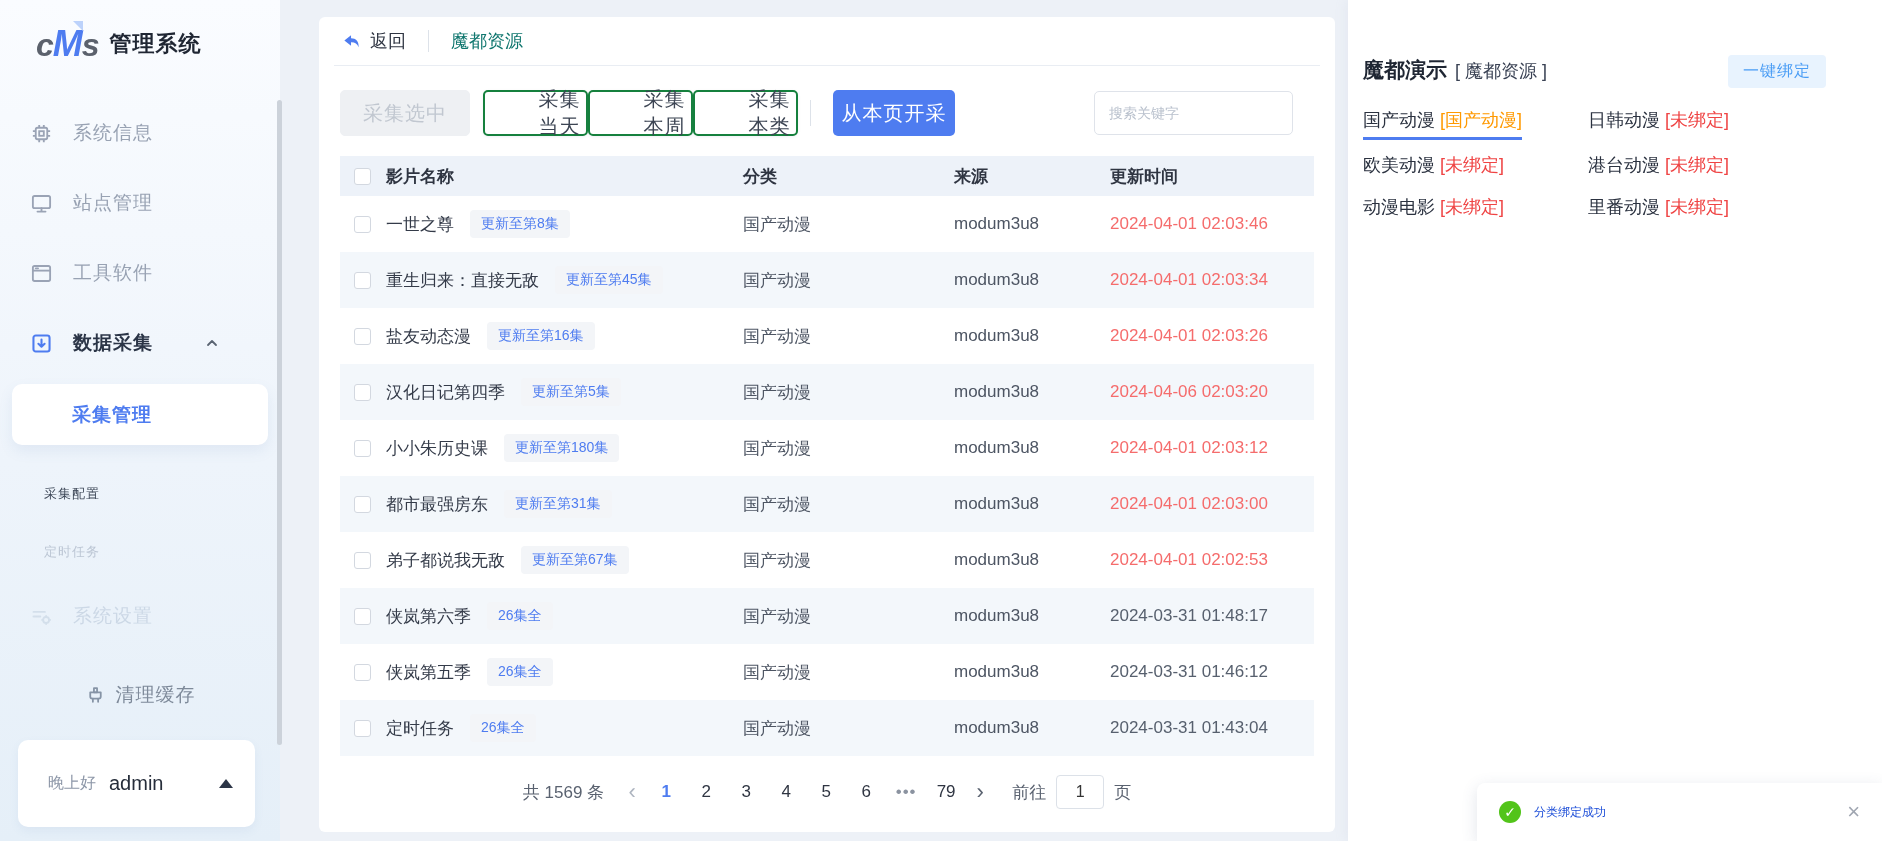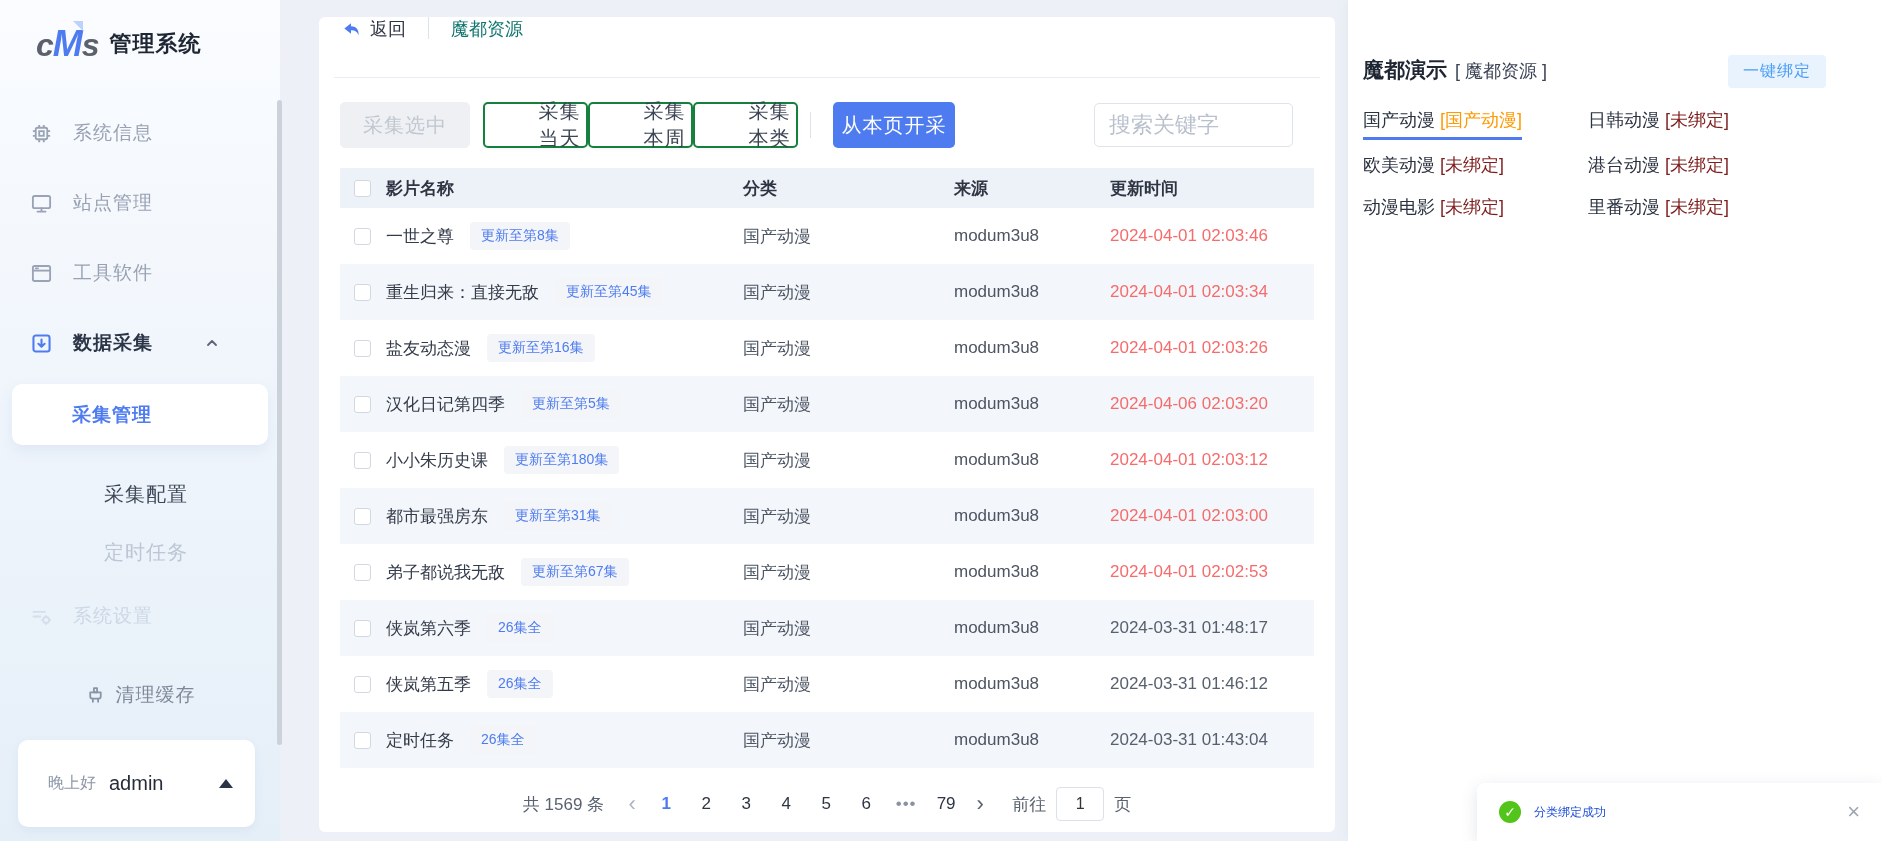--- a/index.html
+++ b/index.html
@@ -17,59 +17,59 @@
     border-width:0 10px 10px 0; border-color:transparent #bcd2fb transparent transparent; }
   .logo-title { font-size:22px; font-weight:700; color:#1f2633; margin-left:12px; letter-spacing:1px; }
   .nav { margin-top:36px; }
   .nav-item { display:flex; align-items:center; height:70px; padding-left:30px; cursor:pointer; }
   .nav-item .label { margin-left:20px; font-size:19px; color:#98a2b3; letter-spacing:1px; }
   .nav-item.group .label { color:#2b3547; font-weight:700; }
   .nav-item .chev { margin-left:auto; margin-right:60px; }
   .sub-active { margin:6px 12px 20px 12px; height:61px; background:#fff; border-radius:10px;
     box-shadow:0 6px 14px rgba(90,125,180,0.10); display:flex; align-items:center; cursor:pointer; }
   .sub-active .label { margin-left:60px; font-size:19px; font-weight:700; color:#4e7cf0; letter-spacing:1px; }
-  .sub-item { height:58px; display:flex; align-items:center; padding-left:104px; font-size:20px;
+  .sub-item { height:58px; display:flex; align-items:center; padding-left:44px; font-size:13px;
     color:#3d4757; letter-spacing:1px; cursor:pointer;text-align:center; }
   .sub-item.dim { color:#bcc6d4; }
   .nav-item.faded .label { color:#ccd8e6; }
   .nav-item.faded svg { opacity:0.45; }
   .clean-item { display:flex; align-items:center; justify-content:center; height:60px; margin-top:14px;
     color:#7e8a9a; font-size:19px; letter-spacing:1px; cursor:pointer; }
   .clean-item .label { margin-left:10px; color:#7e8a9a; }
   .user-card { position:absolute; left:18px; top:740px; width:237px; height:87px; background:#fff;
     border-radius:10px; box-shadow:0 4px 10px rgba(90,125,180,0.08); display:flex; align-items:center;
     padding:0 22px; cursor:pointer; }
   .greeting { font-size:16px; color:#8d97a8;padding-left:8px; }
   .username { font-size:20px; color:#262d3a; margin-left:13px; }
   .caret-up { margin-left:auto; width:0; height:0; border-left:7px solid transparent;
     border-right:7px solid transparent; border-bottom:9px solid #2c3547; }
   .scroll-thumb { position:absolute; left:277px; top:100px; width:5px; height:645px;
     background:#ccd2da; border-radius:3px; }
 
   
   .card { position:absolute; left:319px; top:17px; width:1016px; height:815px;
     background:#fff; border-radius:6px; }
-  .card-header { margin:0 15px; height:61px; display:flex; align-items:flex-start; padding:0 8px;
+  .card-header { margin:0 15px; height:49px; display:flex; align-items:center; padding:0 8px;
     border-bottom:1px solid #e9edf3; }
   .back { display:flex; align-items:center; cursor:pointer; }
   .back-label { margin-left:9px; font-size:18px; color:#2f3542; }
   .hdr-divider { width:1px; height:22px; background:#dde2e9; margin:0 22px; }
   .breadcrumb { font-size:18px; color:#0f766e; }
 
   .toolbar { display:flex; align-items:center; margin:24px 10px 0 10px; padding-left:11px; height:46px; }
   .btn { height:46px; border-radius:5px; display:flex; align-items:center; justify-content:center;
     font-size:20px; letter-spacing:1px; cursor:pointer; }
   .btn.plain { background:#fff; border:2px solid #15803d; color:#3c4453; width:105px; 
     box-shadow:0 1px 3px rgba(120,140,170,0.12);padding-left:48px; }
   .btn.disabled { background:#eef0f3; border:1px solid #eef0f3; color:#c1c7d0; width:130px; margin-right:13px;
     box-shadow:none; }
   .tb-divider { width:1px; height:26px; background:#dde2e9; margin:0 22px 0 12px; }
   .btn.primary { background:#4e7cf0; color:#fff; width:122px; border:none; }
   .search-input { margin-left:auto; margin-right:32px; width:199px; height:44px; border:1px solid #dfe3ea;
-    border-radius:5px; padding:0 14px; font-size:22px; color:#333; outline:none;
+    border-radius:5px; padding:0 14px; font-size:14px; color:#333; outline:none;
     font-family:"Liberation Sans","DejaVu Sans",sans-serif; }
   .search-input::placeholder { color:#b9c1cd; }
 
   .table { margin:20px 21px 0 21px; }
   .trow, .thead { display:grid; grid-template-columns:46px 357px 211px 156px 1fr; align-items:center; }
   .thead { height:40px; background:#edf2f9; font-weight:700; color:#2f3542; }
   .trow { height:56px; }
   .trow:nth-child(even) { background:#f3f7fb; }
   .cb { width:17px; height:17px; border:1.5px solid #d3d8e0; border-radius:3px; background:#fff;
     margin-left:14px; cursor:pointer; }
@@ -100,21 +100,21 @@
   .panel-head { display:flex; align-items:baseline; }
   .panel-title { font-size:21px; font-weight:700; color:#1f2633; }
   .panel-subtitle { font-size:18px; color:#3a4254; margin-left:8px; }
   .bind-all-btn { position:absolute; right:56px; top:55px; background:#e8f3fe; color:#4a9df5;
     font-size:16px; padding:6px 15px; border-radius:4px; border:none; cursor:pointer;
     font-family:"Liberation Sans","DejaVu Sans",sans-serif; letter-spacing:1px; }
   .bind-grid { margin-top:24px; display:grid; grid-template-columns:225px max-content; row-gap:13px; }
   .bind-item { font-size:18px; color:#2b3240; width:fit-content; padding-bottom:5px; cursor:pointer; }
   .bind-item.selected { border-bottom:3px solid #4e7cf0; }
   .bind-val.bound { color:#ff9900; }
-  .bind-val.unbound { color:#7f1d1d; }
+  .bind-val.unbound { color:#ef4444; }
 
   
   .toast { position:absolute; right:0; bottom:0; width:405px; height:58px; background:#fff;
     border-radius:8px 0 0 0; box-shadow:0 4px 16px rgba(60,80,120,0.15); display:flex;
     align-items:center; padding:0 22px; }
   .toast-check { width:22px; height:22px; border-radius:50%; background:#52c41a; color:#fff;
     display:flex; align-items:center; justify-content:center; font-size:14px; }
   .toast-msg { margin-left:13px; font-size:12px; color:#1d4ed8; }
   .toast-close { margin-left:auto; font-size:22px; color:#a0a6b1; cursor:pointer; line-height:1; }
 </style>

